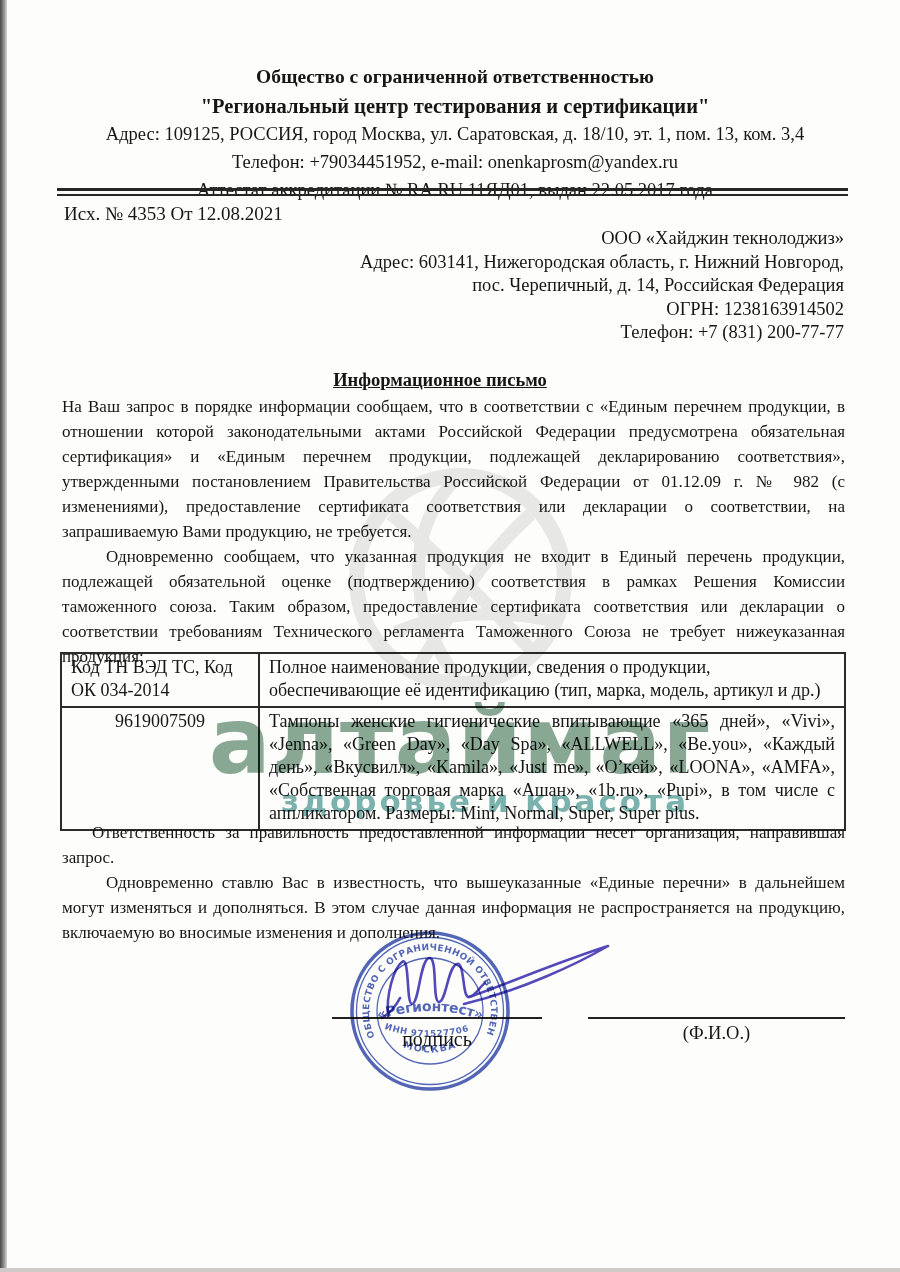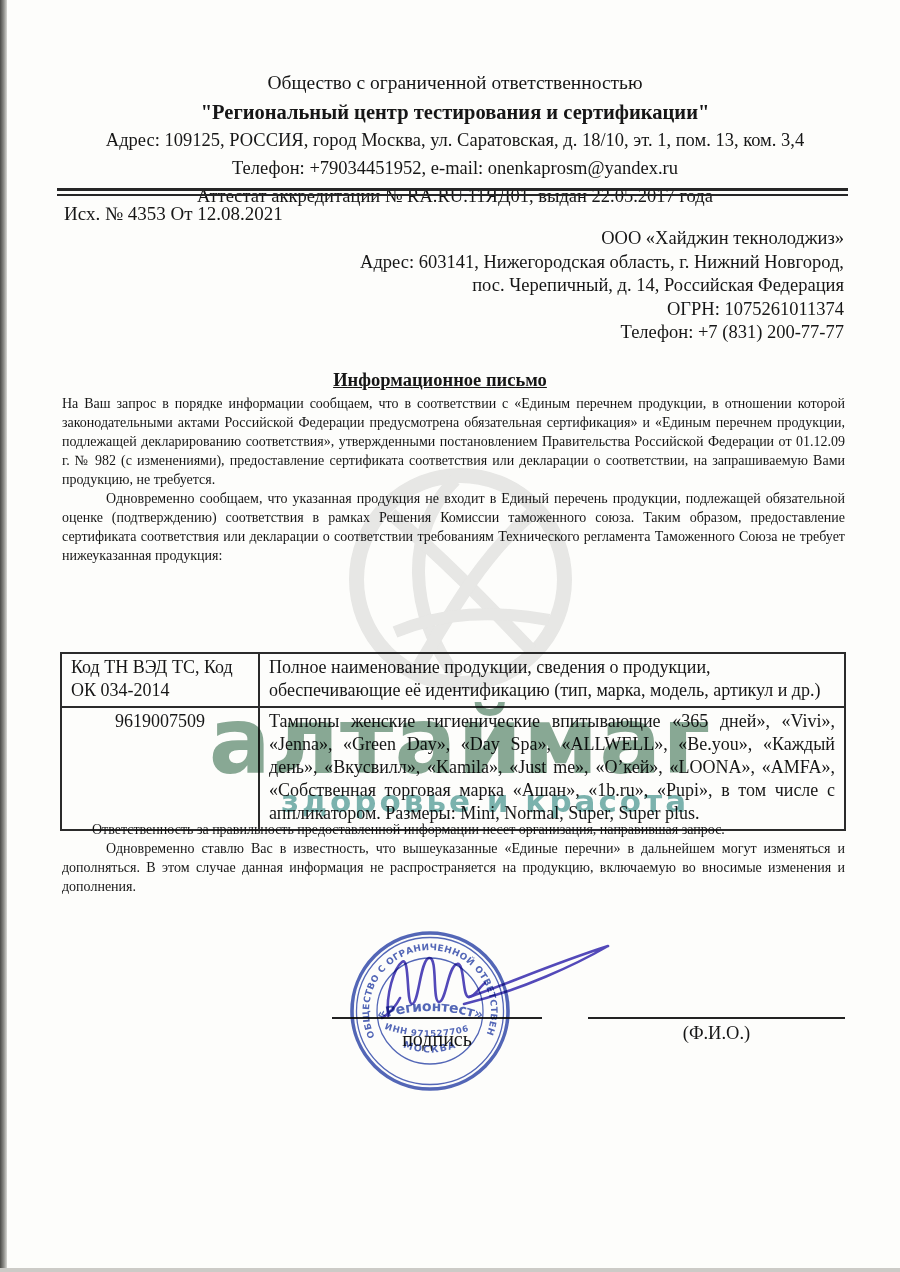--- a/index.html
+++ b/index.html
@@ -7,36 +7,36 @@
     position:relative;width:900px;height:1272px;margin:0 auto;
     background:#fdfdfb;overflow:hidden;
     font-family:"Liberation Serif","DejaVu Serif",serif;color:#161616;
   }
   .scan-edge-left{position:absolute;left:0;top:0;bottom:0;width:7px;
     background:linear-gradient(90deg,#4a4a47,#8f8f8b 55%,#d8d8d4);z-index:4;}
   .scan-edge-bottom{position:absolute;left:0;right:0;bottom:0;height:4px;background:#cccbc7;z-index:4;}
 
   
   .letterhead{position:absolute;top:64px;left:40px;right:30px;text-align:center;z-index:2;line-height:26px;}
-  .lh-org-type{font-size:19.5px;font-weight:normal;margin-top:6px;}
+  .lh-org-type{font-size:19.5px;font-weight:bold;}
   .lh-org-name{font-size:20.5px;font-weight:bold;margin-top:3px;}
   .lh-line{font-size:18.5px;margin-top:2px;}
   .double-rule{position:absolute;top:188px;left:57px;width:791px;height:3px;
     border-top:3px solid #262626;border-bottom:2px solid #262626;z-index:2;}
 
   .ref-line{position:absolute;top:203px;left:64px;font-size:19px;z-index:2;}
 
   .recipient{position:absolute;top:227px;right:56px;text-align:right;font-size:18.5px;line-height:23.5px;z-index:2;}
 
   
   .letter-title{position:absolute;top:370px;left:0;right:20px;text-align:center;
     font-size:18.5px;font-weight:bold;z-index:2;text-decoration:underline;}
   .body-block-1{position:absolute;top:394px;left:62px;width:783px;z-index:2;}
   .body-block-2{position:absolute;top:820px;left:62px;width:783px;z-index:2;}
-  .para{font-size:14px;line-height:19px;text-align:justify;margin:0;}
+  .para{font-size:17px;line-height:25px;text-align:justify;margin:0;}
   .indent{text-indent:44px;}
   .indent-sm{text-indent:30px;}
 
   
   .prod-table{position:absolute;top:652px;left:60px;width:786px;border-collapse:collapse;z-index:2;padding-left:12px;}
   .prod-table td{border:2px solid #2b2b2b;font-size:18px;line-height:23px;
     padding:2px 9px 4px 9px;vertical-align:top;}
   .col-code{width:178px;}
   .cell-code{text-align:center;}
   .cell-desc{text-align:justify;}
@@ -88,21 +88,21 @@
     <div class="lh-line">Телефон: +79034451952, e-mail: onenkaprosm@yandex.ru</div>
     <div class="lh-line">Аттестат аккредитации № RA.RU.11ЯД01, выдан 22.05.2017 года</div>
   </div>
   <div class="double-rule"></div>
 
   <div class="ref-line">Исх. № 4353 От 12.08.2021</div>
   <div class="recipient">
     <div>ООО «Хайджин текнолоджиз»</div>
     <div>Адрес: 603141, Нижегородская область, г. Нижний Новгород,</div>
     <div>пос. Черепичный, д. 14, Российская Федерация</div>
-    <div>ОГРН: 1075261011374</div>
+    <div>ОГРН: 1238163914502</div>
     <div>Телефон: +7 (831) 200-77-77</div>
   </div>
 
   <div class="letter-title">Информационное письмо</div>
   <div class="body-block-1">
     <p class="para">На Ваш запрос в порядке информации сообщаем, что в соответствии с «Единым перечнем продукции, в отношении которой законодательными актами Российской Федерации предусмотрена обязательная сертификация» и «Единым перечнем продукции, подлежащей декларированию соответствия», утвержденными постановлением Правительства Российской Федерации от 01.12.09 г. № 982 (с изменениями),  предоставление сертификата соответствия или декларации о соответствии, на запрашиваемую Вами продукцию, не требуется.</p>
     <p class="para indent">Одновременно сообщаем, что указанная продукция не входит в Единый перечень продукции, подлежащей обязательной оценке (подтверждению) соответствия в рамках Решения Комиссии таможенного союза. Таким образом, предоставление сертификата соответствия или декларации о соответствии требованиям Технического регламента Таможенного Союза не требует нижеуказанная продукция:</p>
   </div>
 
   <table class="prod-table">

